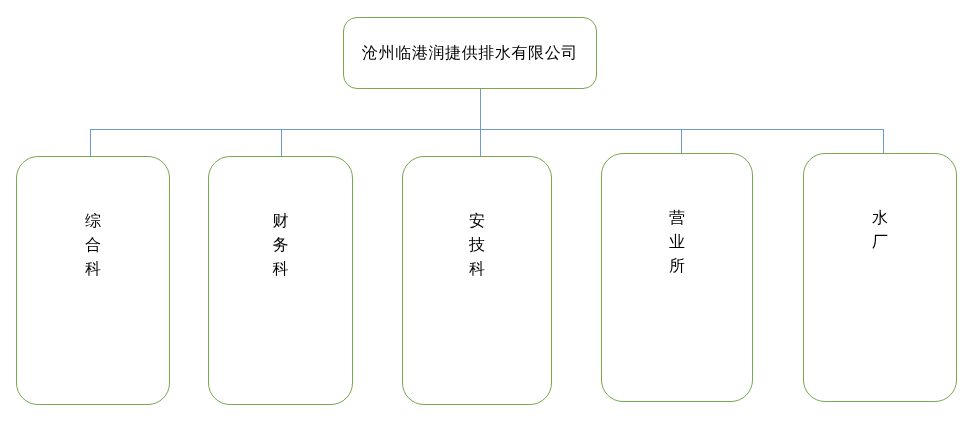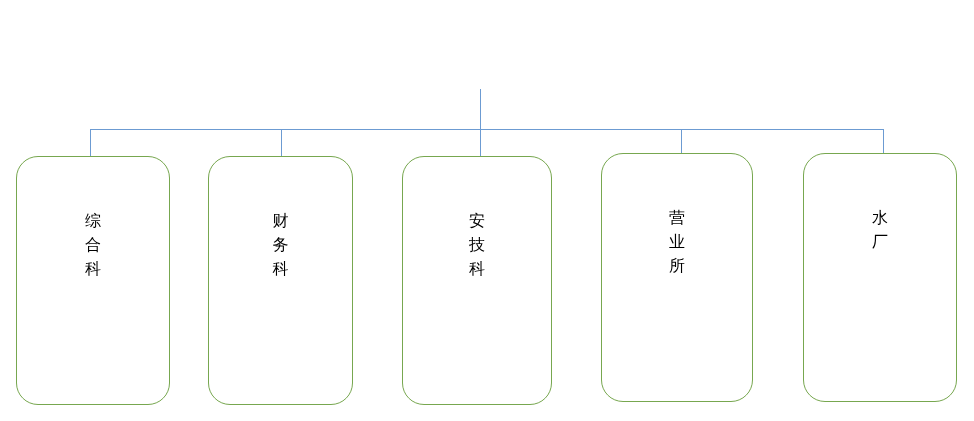--- a/index.html
+++ b/index.html
@@ -79,20 +79,23 @@
   }
   .conn-h {
     height: 1px;
   }
 </style>
 </head>
 <body>
 
 <div id="org-chart" style="width: 974px; height: 421px; background: rgb(255, 255, 255);">
 
+  <div class="node root" id="root-node" style="left: 343px; top: 17px; width: 254px; height: 72px; border-color: rgb(119, 167, 79); background: rgb(255, 255, 255);">
+    <span class="root-label">沧州临港润捷供排水有限公司</span>
+  </div>
 
   <div class="conn conn-v" id="root-stem" style="left: 480px; top: 89px; height: 40px; background: rgb(108, 155, 210);"></div>
   <div class="conn conn-h" id="bus" style="left: 90px; top: 129px; width: 793px; background: rgb(108, 155, 210);"></div>
   <div id="drops">
       <div class="conn conn-v" style="left: 90px; top: 129px; height: 27px; background: rgb(108, 155, 210);"></div>
       <div class="conn conn-v" style="left: 281px; top: 129px; height: 27px; background: rgb(108, 155, 210);"></div>
       <div class="conn conn-v" style="left: 480px; top: 129px; height: 27px; background: rgb(108, 155, 210);"></div>
       <div class="conn conn-v" style="left: 681px; top: 129px; height: 24px; background: rgb(108, 155, 210);"></div>
       <div class="conn conn-v" style="left: 883px; top: 129px; height: 24px; background: rgb(108, 155, 210);"></div>
     </div>

